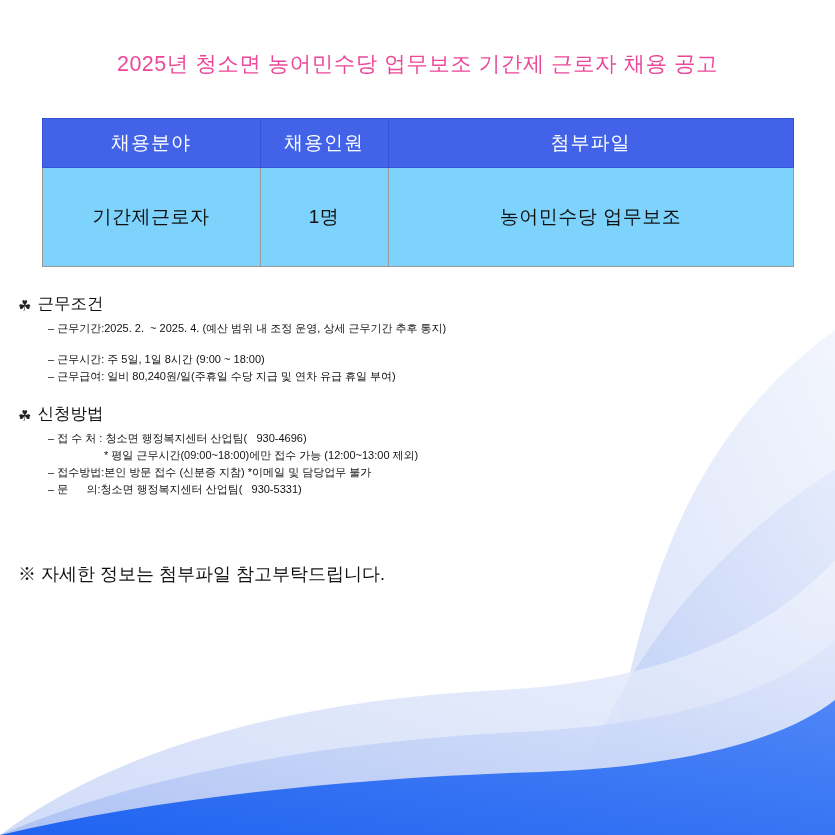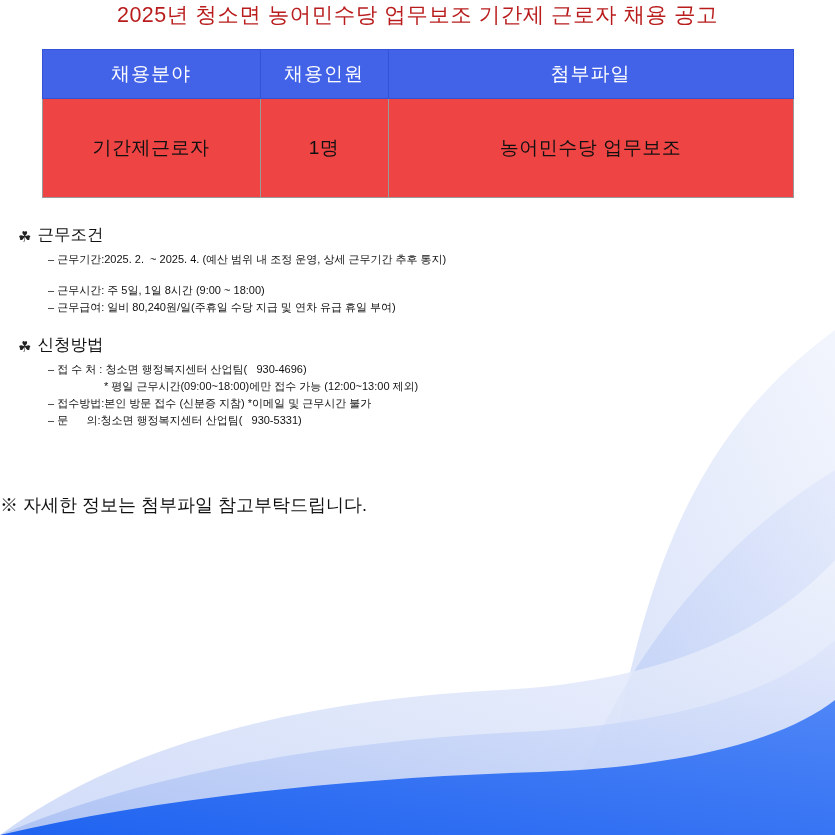--- a/index.html
+++ b/index.html
@@ -30,50 +30,51 @@
 
   
   #content {
     position: relative;
     z-index: 5;
   }
 
   #doc-title {
     text-align: center;
     font-size: 21.5px;
-    color: #b91c1c;
+    color: #ec4899;
     letter-spacing: 0.5px;
+    padding-top: 49px;
     font-weight: normal;
     margin: 0;
   }
 
   
   #recruit-table {
-    margin: 20px auto 0 auto;
+    margin: 40px auto 0 auto;
     border-collapse: collapse;
     width: 742px;
     table-layout: fixed;
     padding-left: 16px;
   }
   #recruit-table th {
     background: #4263e8;
     color: #ffffff;
     font-weight: normal;
     font-size: 19px;
     height: 46px;
     border: 1px solid #3352d6;
     letter-spacing: 1px;
   }
   #recruit-table td {
     border: 1px solid #9a9a9a;
     height: 96px;
     text-align: center;
     font-size: 19px;
     color: #111111;
-    background: #ef4444;
+    background: #7dd3fc;
     letter-spacing: 0.5px;
   }
   .col-field { width: 215px; }
   .col-count { width: 125px; }
   .col-duty  { width: 402px; }
 
   
   #sections {
     margin-top: 26px;
     padding-left: 18px;
@@ -107,20 +108,21 @@
   }
   .line.gap-before {
     margin-top: 14px;
   }
   .line.indent-star {
     padding-left: 56px;
   }
 
   #footer-note {
     margin-top: 64px;
+    padding-left: 18px;
     font-size: 18px;
     color: #111111;
     white-space: pre;
   }
 </style>
 </head>
 <body>
 
 <div id="page">
 
@@ -182,21 +184,21 @@
       </div>
 
       <div class="section" style="margin-top:18px;">
         <div class="section-head">
           <span class="head-glyph">☘</span>
           <span>신청방법</span>
         </div>
         <div class="lines">
           <div class="line">– 접 수 처 : 청소면 행정복지센터 산업팀(   930-4696)</div>
           <div class="line indent-star">* 평일 근무시간(09:00~18:00)에만 접수 가능 (12:00~13:00 제외)</div>
-          <div class="line">– 접수방법:본인 방문 접수 (신분증 지참) *이메일 및 근무시간 불가</div>
+          <div class="line">– 접수방법:본인 방문 접수 (신분증 지참) *이메일 및 담당업무 불가</div>
           <div class="line">– 문      의:청소면 행정복지센터 산업팀(   930-5331)</div>
         </div>
       </div>
 
     </div>
 
     <div id="footer-note">※ 자세한 정보는 첨부파일 참고부탁드립니다.</div>
 
   </div>
 </div>

